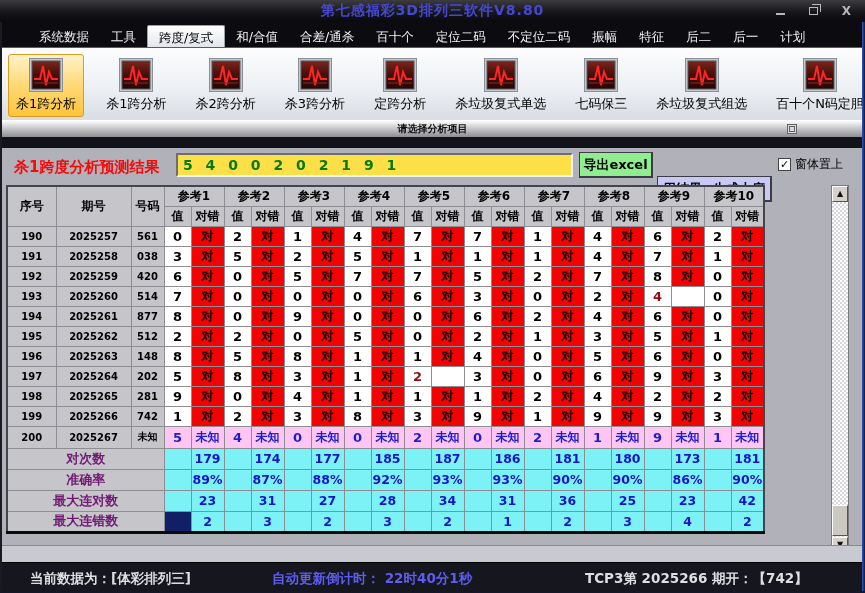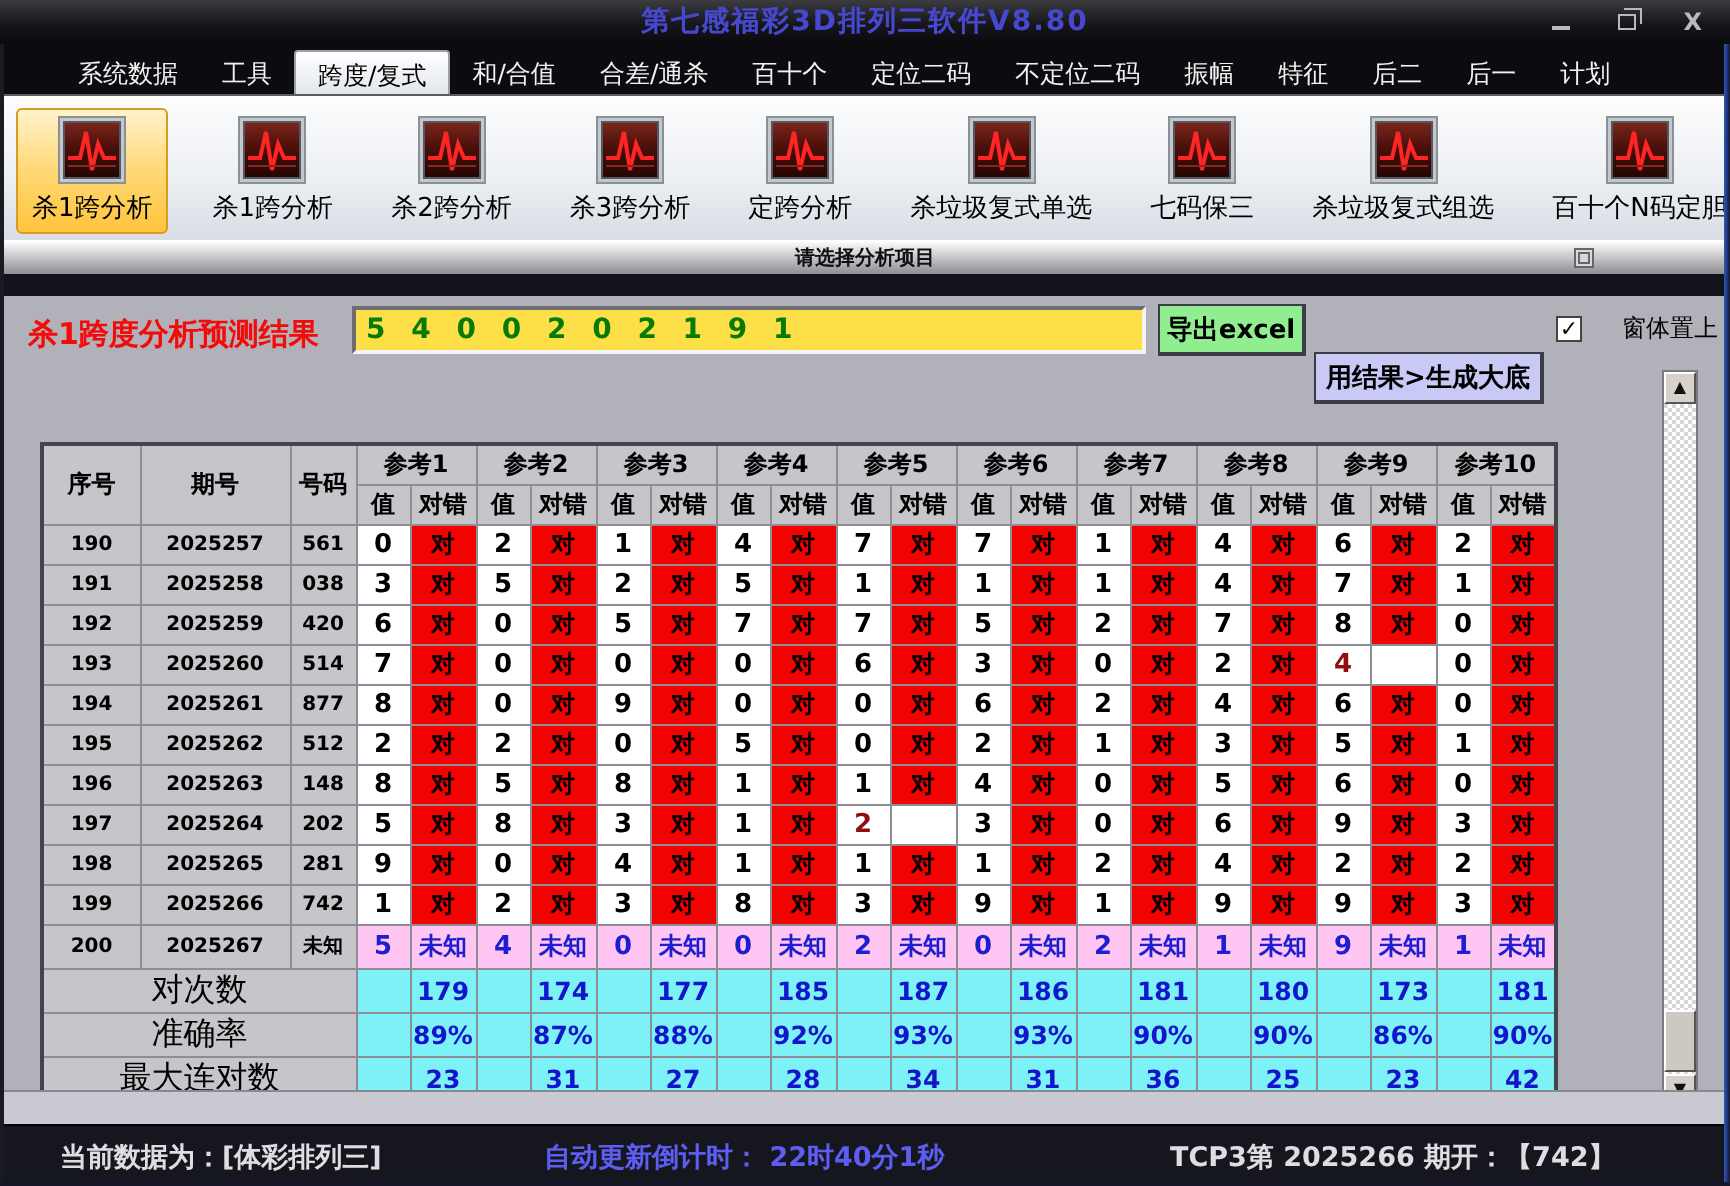--- a/index.html
+++ b/index.html
@@ -44,37 +44,37 @@
   
   .main{position:relative;height:414px;background:#b1b1b9;}
   .bottom-strip{position:absolute;left:0;right:0;bottom:0;height:17px;background:#c9c9d1;border-top:1px solid #88888f;}
   .result-label{position:absolute;left:14px;top:10px;font-size:15px;font-weight:bold;color:#f50a0a;}
   .result-input{position:absolute;left:176px;top:5px;width:397px;height:24px;border:2px solid;border-color:#6d6d72 #f4f4f6 #f4f4f6 #6d6d72;background:#fde047;color:#057a05;font-weight:bold;font-size:14px;letter-spacing:4px;padding:0 0 0 5px;font-family:"DejaVu Sans","Liberation Sans",sans-serif;}
   .btn{position:absolute;top:4px;height:26px;border:1px solid #3c3c44;border-right-width:2px;border-bottom-width:2px;font-weight:bold;font-size:13px;color:#000;display:flex;align-items:center;justify-content:center;cursor:default;}
   .btn-export{left:579px;width:74px;background:#90ee90;}
   .btn-generate{left:657px;width:115px;background:#c9c9f6;margin-top:24px;}
   .chk-wrap{position:absolute;left:778px;top:8px;display:flex;align-items:center;gap:4px;}
   .chk-box{width:13px;height:13px;background:#fff;border:1px solid #444;font-size:11px;font-weight:bold;line-height:11px;text-align:center;color:#000;}
-  .chk-label{font-size:12px;color:#000;white-space:nowrap;margin-left:16px;}
-  
-  .grid-wrap{position:absolute;left:20px;top:37px;margin-top:36px;}
+  .chk-label{font-size:12px;color:#000;white-space:nowrap;}
+  
+  .grid-wrap{position:absolute;left:6px;top:37px;}
   table.grid{border-collapse:collapse;table-layout:fixed;border:2px solid #44444c;border-bottom:3px solid #0a0a0a;}
   table.grid td,table.grid th{border:1px solid #8d8d93;padding:0;text-align:center;vertical-align:middle;overflow:hidden;white-space:nowrap;}
   th.h{background:#c6c6ca;color:#000;font-size:12px;font-weight:bold;height:20px;}
   tr.dr{height:20px;}
   td.g{background:#c6c6ca;color:#000;font-weight:bold;font-size:10px;}
   td.v{background:#fff;color:#000;font-weight:bold;font-size:13px;}
   td.v.vred{color:#8f0f0f;}
   td.jd{background:#f30202;color:#000;font-weight:bold;font-size:12px;}
   td.jb{background:#fff;}
   tr.unk{height:22px;}
   td.uv{background:#ffc6f3;color:#1d1dd2;font-weight:bold;font-size:13px;}
   td.uj{background:#ffc6f3;color:#1d1dd2;font-weight:bold;font-size:12px;}
   tr.sum{height:21px;}
-  td.sl{background:#c6c6ca;color:#000000;font-weight:normal;font-size:16px;}
+  td.sl{background:#c6c6ca;color:#701a75;font-weight:bold;font-size:13px;}
   td.se{background:#7df2f6;}
   td.sv{background:#7df2f6;color:#1414cc;font-weight:bold;font-size:12.5px;}
   td.sel{background:#101f66;}
   
   .vscroll{position:absolute;right:16px;top:37px;width:18px;height:369px;border:1px solid #7a7a80;
     background-image:conic-gradient(#ffffff 25%,#d7d7db 0 50%,#ffffff 0 75%,#d7d7db 0);background-size:4px 4px;}
   .vs-btn{position:absolute;left:0;width:16px;height:16px;background:#d6d2ca;border:1px solid;border-color:#fff #555 #555 #fff;color:#111;font-size:8px;line-height:14px;text-align:center;}
   .vs-up{top:0;}
   .vs-down{bottom:0;}
   .vs-thumb{position:absolute;left:0;bottom:17px;width:16px;height:31px;background:#cdc9c1;border:1px solid;border-color:#fff #555 #555 #fff;}

